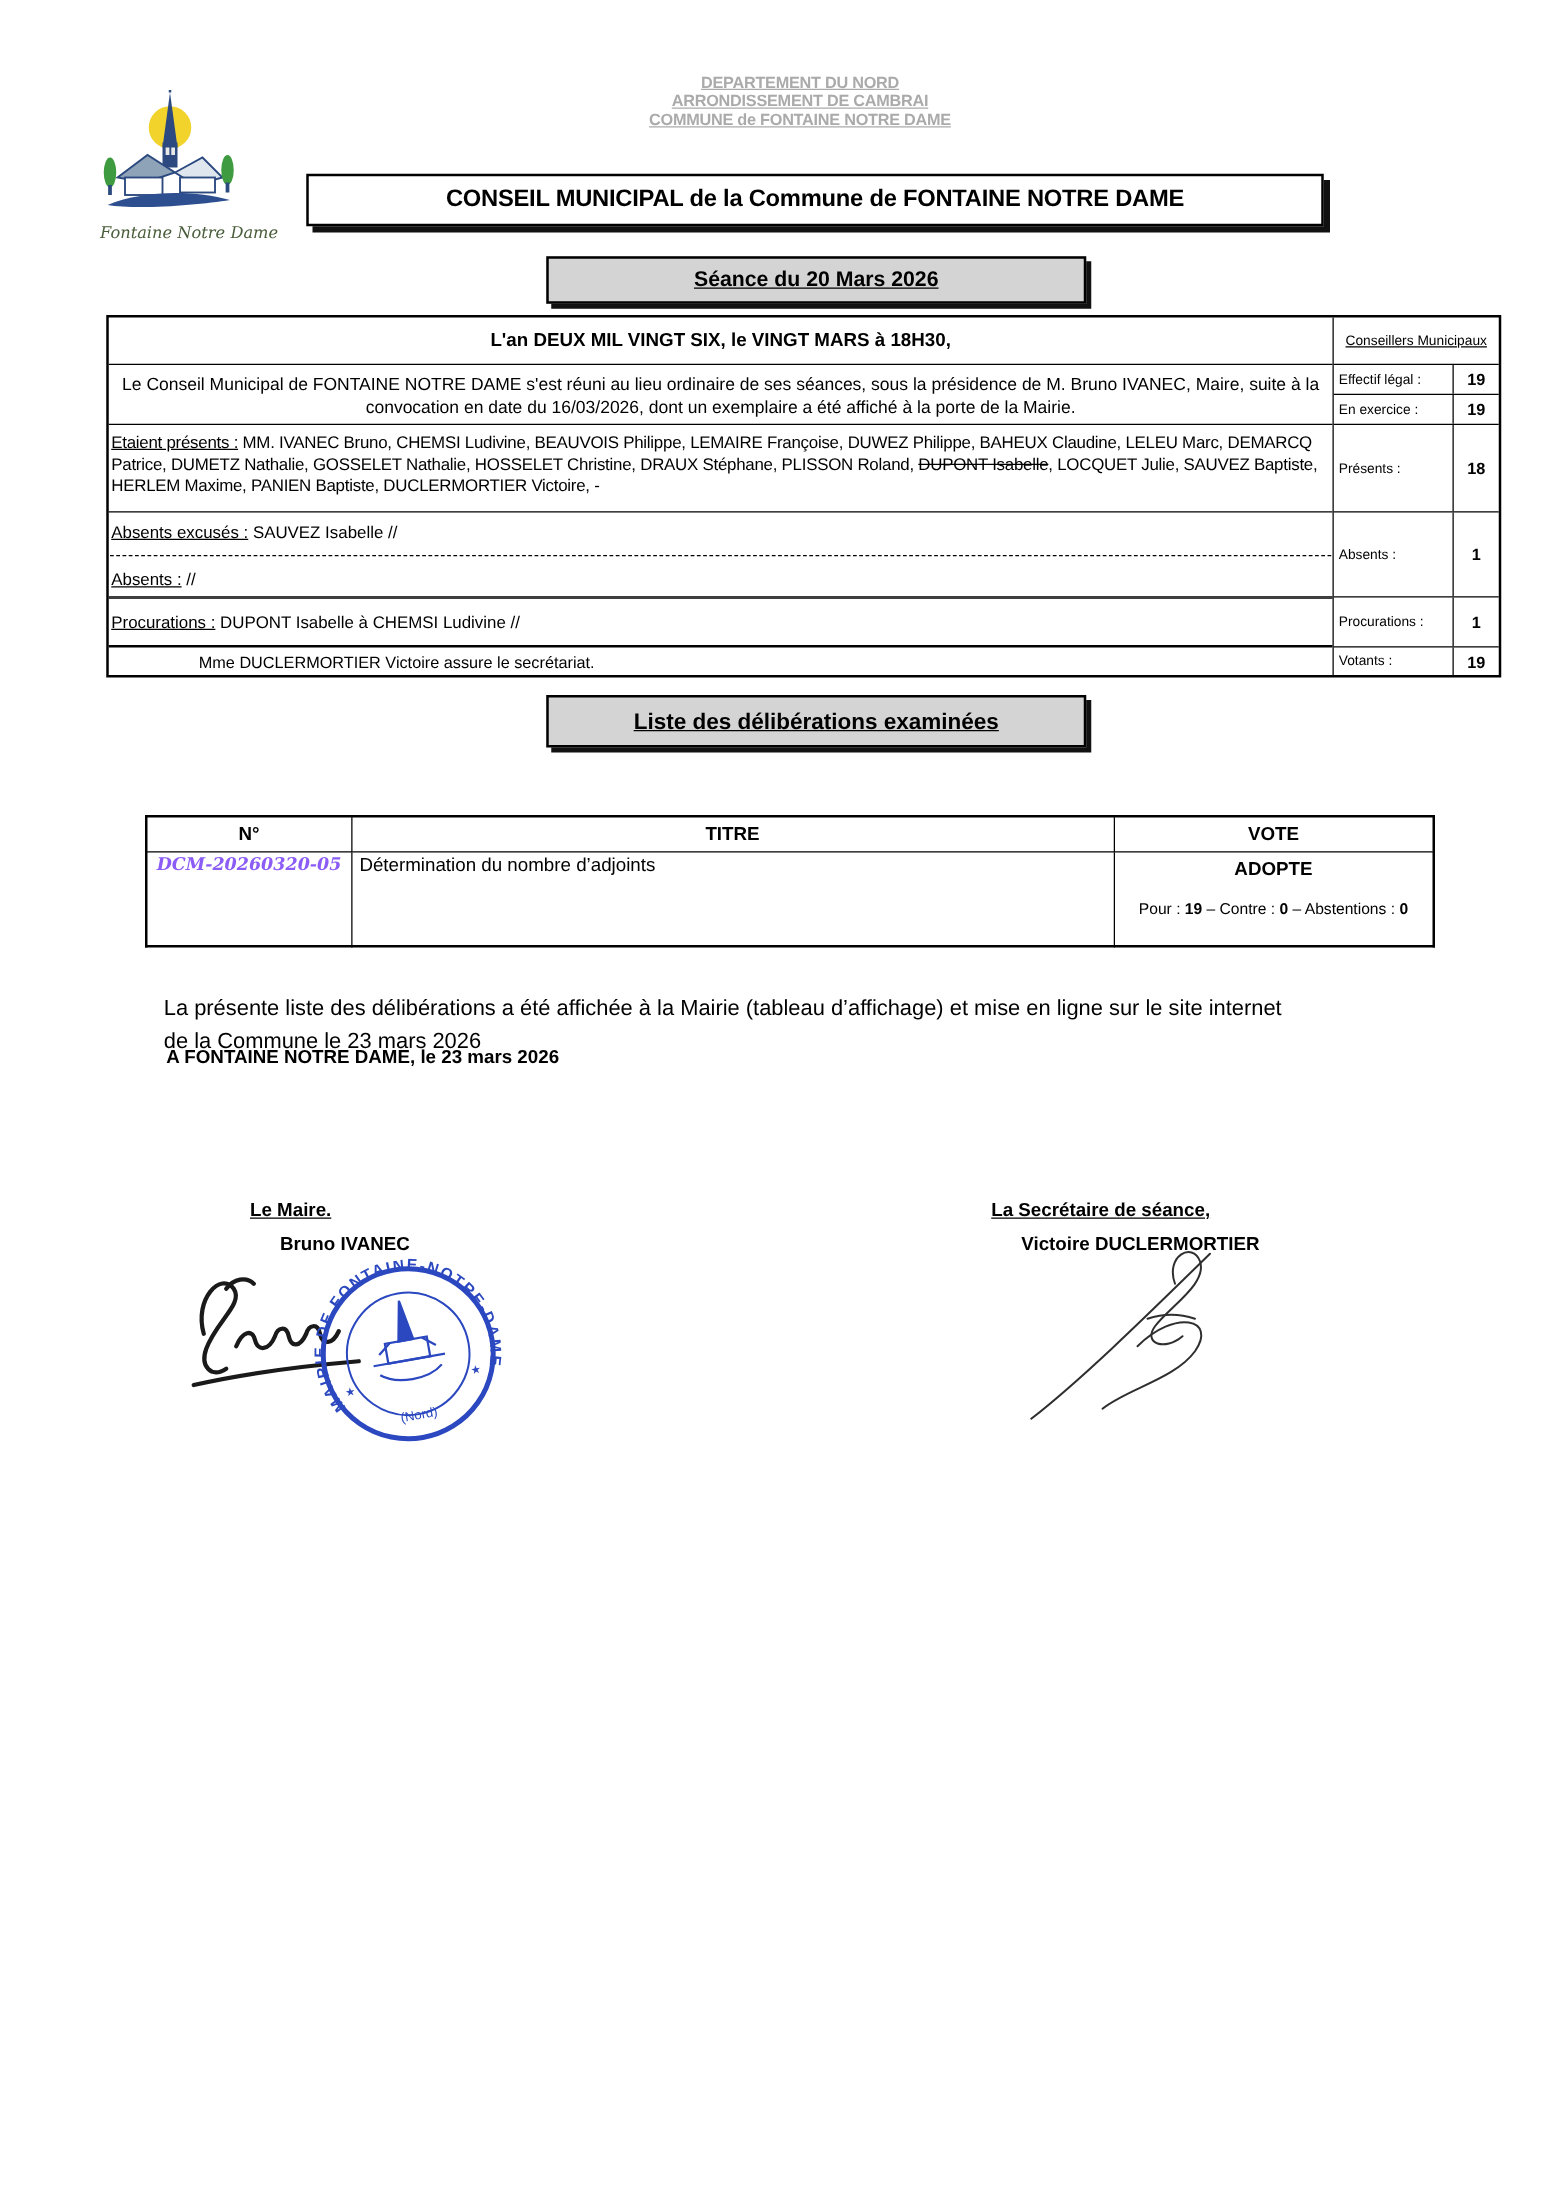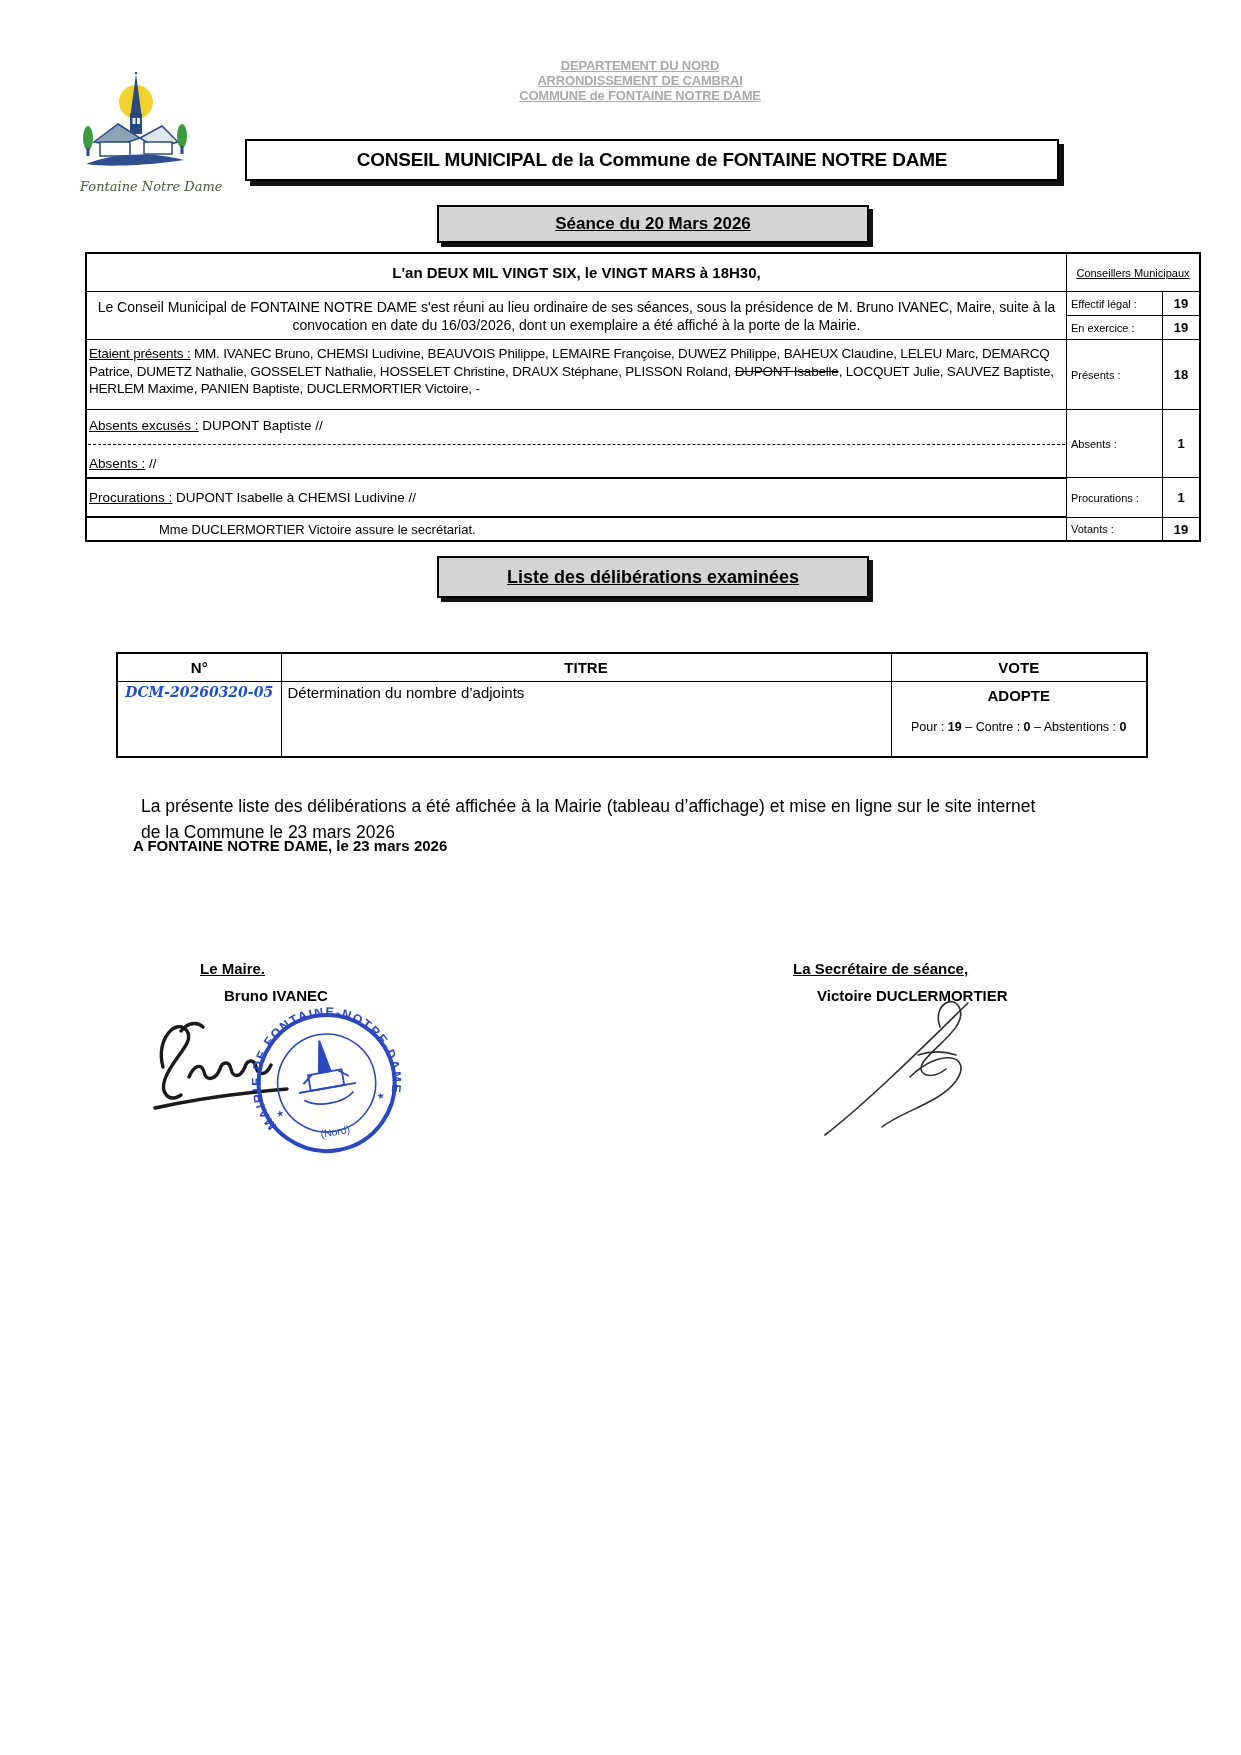--- a/index.html
+++ b/index.html
@@ -74,30 +74,30 @@
   
   .dtable{
     position:absolute;left:116px;top:652px;width:1030px;
     border:2px solid #000;border-collapse:collapse;table-layout:fixed;
   }
   .dtable td,.dtable th{border:1px solid #000;padding:2px 6px;vertical-align:top;box-sizing:border-box;}
   .dtable th{font-size:15px;height:28px;vertical-align:middle;}
   .col-num{width:164px;} .col-title{width:610px;} .col-vote{width:256px;}
   .dnum{
     font-family:"DejaVu Serif", serif;font-style:italic;font-weight:bold;
-    color:#1d4ed8;text-align:center;font-size:14px;padding-top:5px;
+    color:#8b5cf6;text-align:center;font-size:14px;padding-top:5px;
   }
   .dtitle{font-size:15px;padding-top:4px;height:76px;}
   .dvote{text-align:center;}
   .dvote .result{font-weight:bold;font-size:15px;padding-top:3px;}
   .dvote .detail{font-size:12.5px;margin-top:16px;white-space:nowrap;}
   .dvote .detail b{font-weight:bold;}
 
   .pub-note{
-    position:absolute;left:141px;top:793px;width:900px;
+    position:absolute;left:131px;top:793px;width:900px;
     font-size:17.5px;line-height:26px;
   }
   .date-line{position:absolute;left:133px;top:837px;font-size:15px;font-weight:bold;}
 
   .sig-title{font-weight:bold;text-decoration:underline;font-size:15px;}
   .sig-name{font-weight:bold;font-size:15px;margin-top:10px;margin-left:24px;}
   .mayor-block{position:absolute;left:200px;top:960px;}
   .secretary-block{position:absolute;left:793px;top:960px;}
 
   .mayor-sign{position:absolute;left:125px;top:1005px;}
@@ -145,21 +145,21 @@
       <div class="mrow r1">L'an DEUX MIL VINGT SIX, le VINGT MARS à 18H30,</div>
       <div class="mrow r2">Le Conseil Municipal de FONTAINE NOTRE DAME s'est réuni au lieu ordinaire de ses séances, sous la présidence de M. Bruno IVANEC, Maire, suite à la convocation en date du 16/03/2026, dont un exemplaire a été affiché à la porte de la Mairie.</div>
       <div class="mrow r3">
         <span class="ul">Etaient présents :</span>
         <span>MM. IVANEC Bruno, CHEMSI Ludivine, BEAUVOIS Philippe, LEMAIRE Françoise, DUWEZ Philippe, BAHEUX Claudine, LELEU Marc, DEMARCQ Patrice, DUMETZ Nathalie, GOSSELET Nathalie, HOSSELET Christine, DRAUX Stéphane, PLISSON Roland,</span>
         <span class="strike">DUPONT Isabelle</span><span>, LOCQUET Julie, SAUVEZ Baptiste, HERLEM Maxime, PANIEN Baptiste, DUCLERMORTIER Victoire, -</span>
       </div>
       <div class="mrow r4">
         <div>
           <span class="ul">Absents excusés :</span>
-          <span>DUPONT Baptiste //</span>
+          <span>SAUVEZ Isabelle //</span>
         </div>
         <div class="dashes"></div>
         <div>
           <span class="ul">Absents :</span>
           <span>//</span>
         </div>
       </div>
       <div class="mrow r5">
         <span>
           <span class="ul">Procurations :</span>

